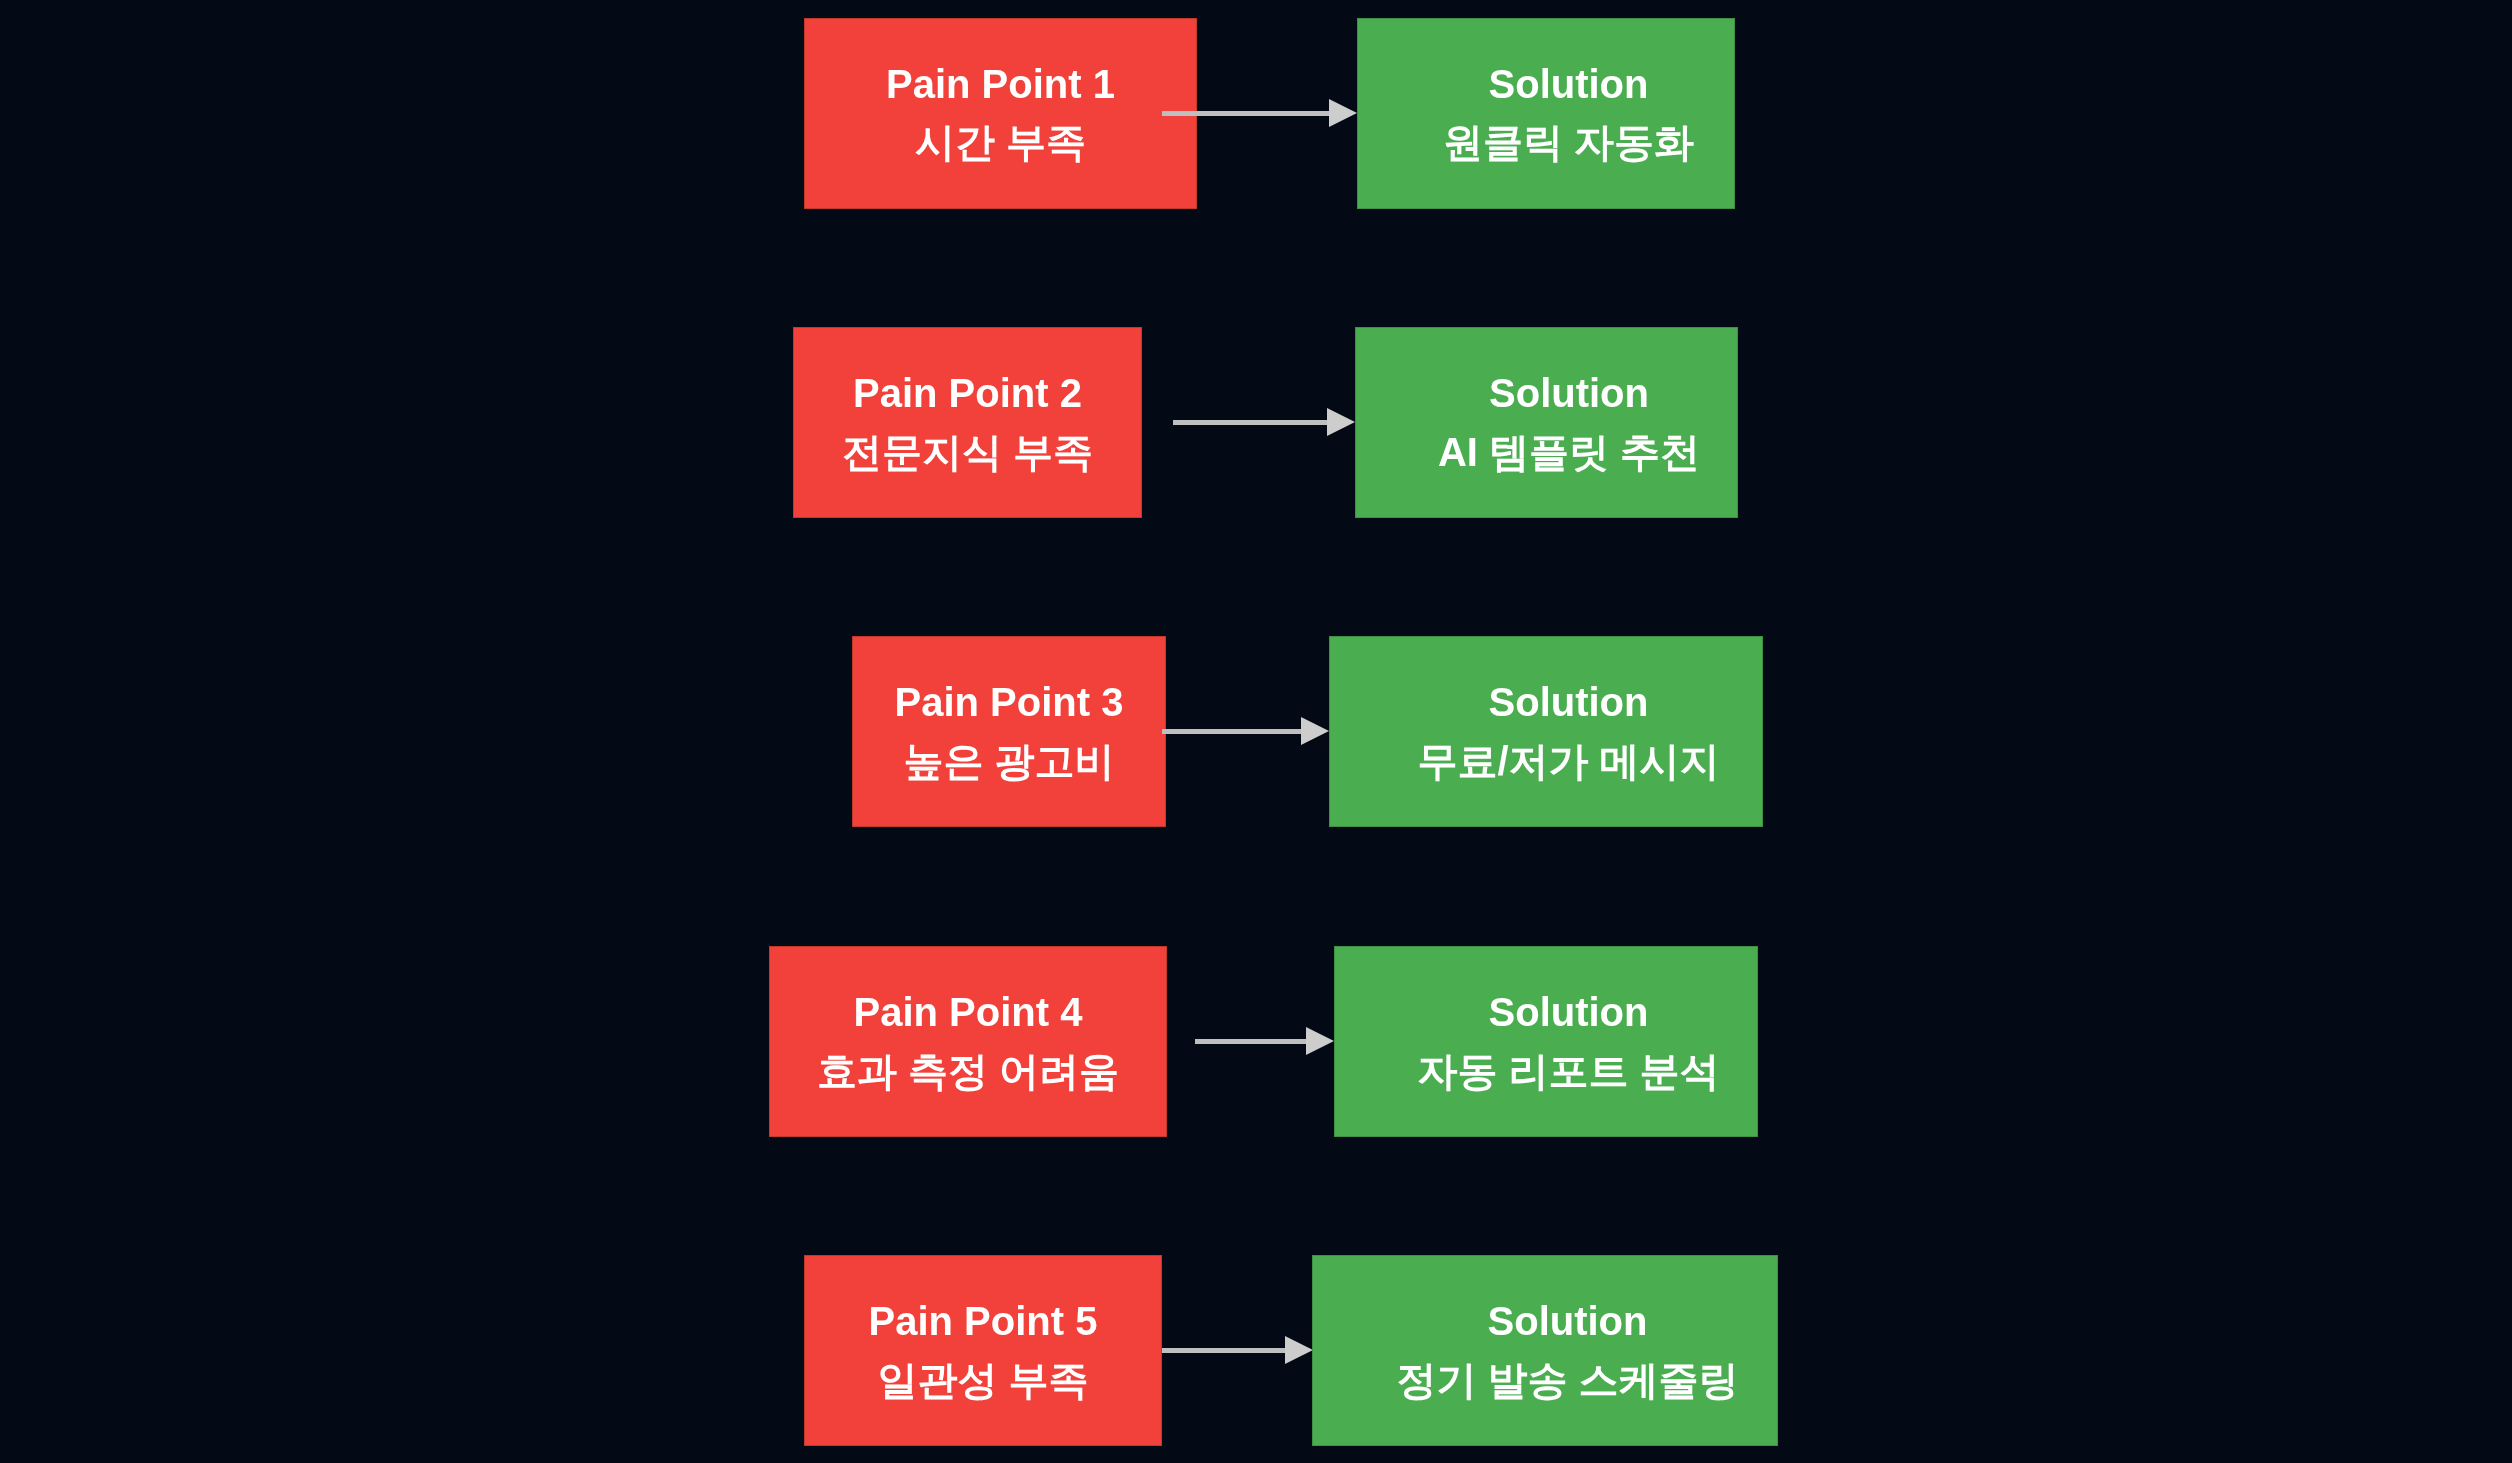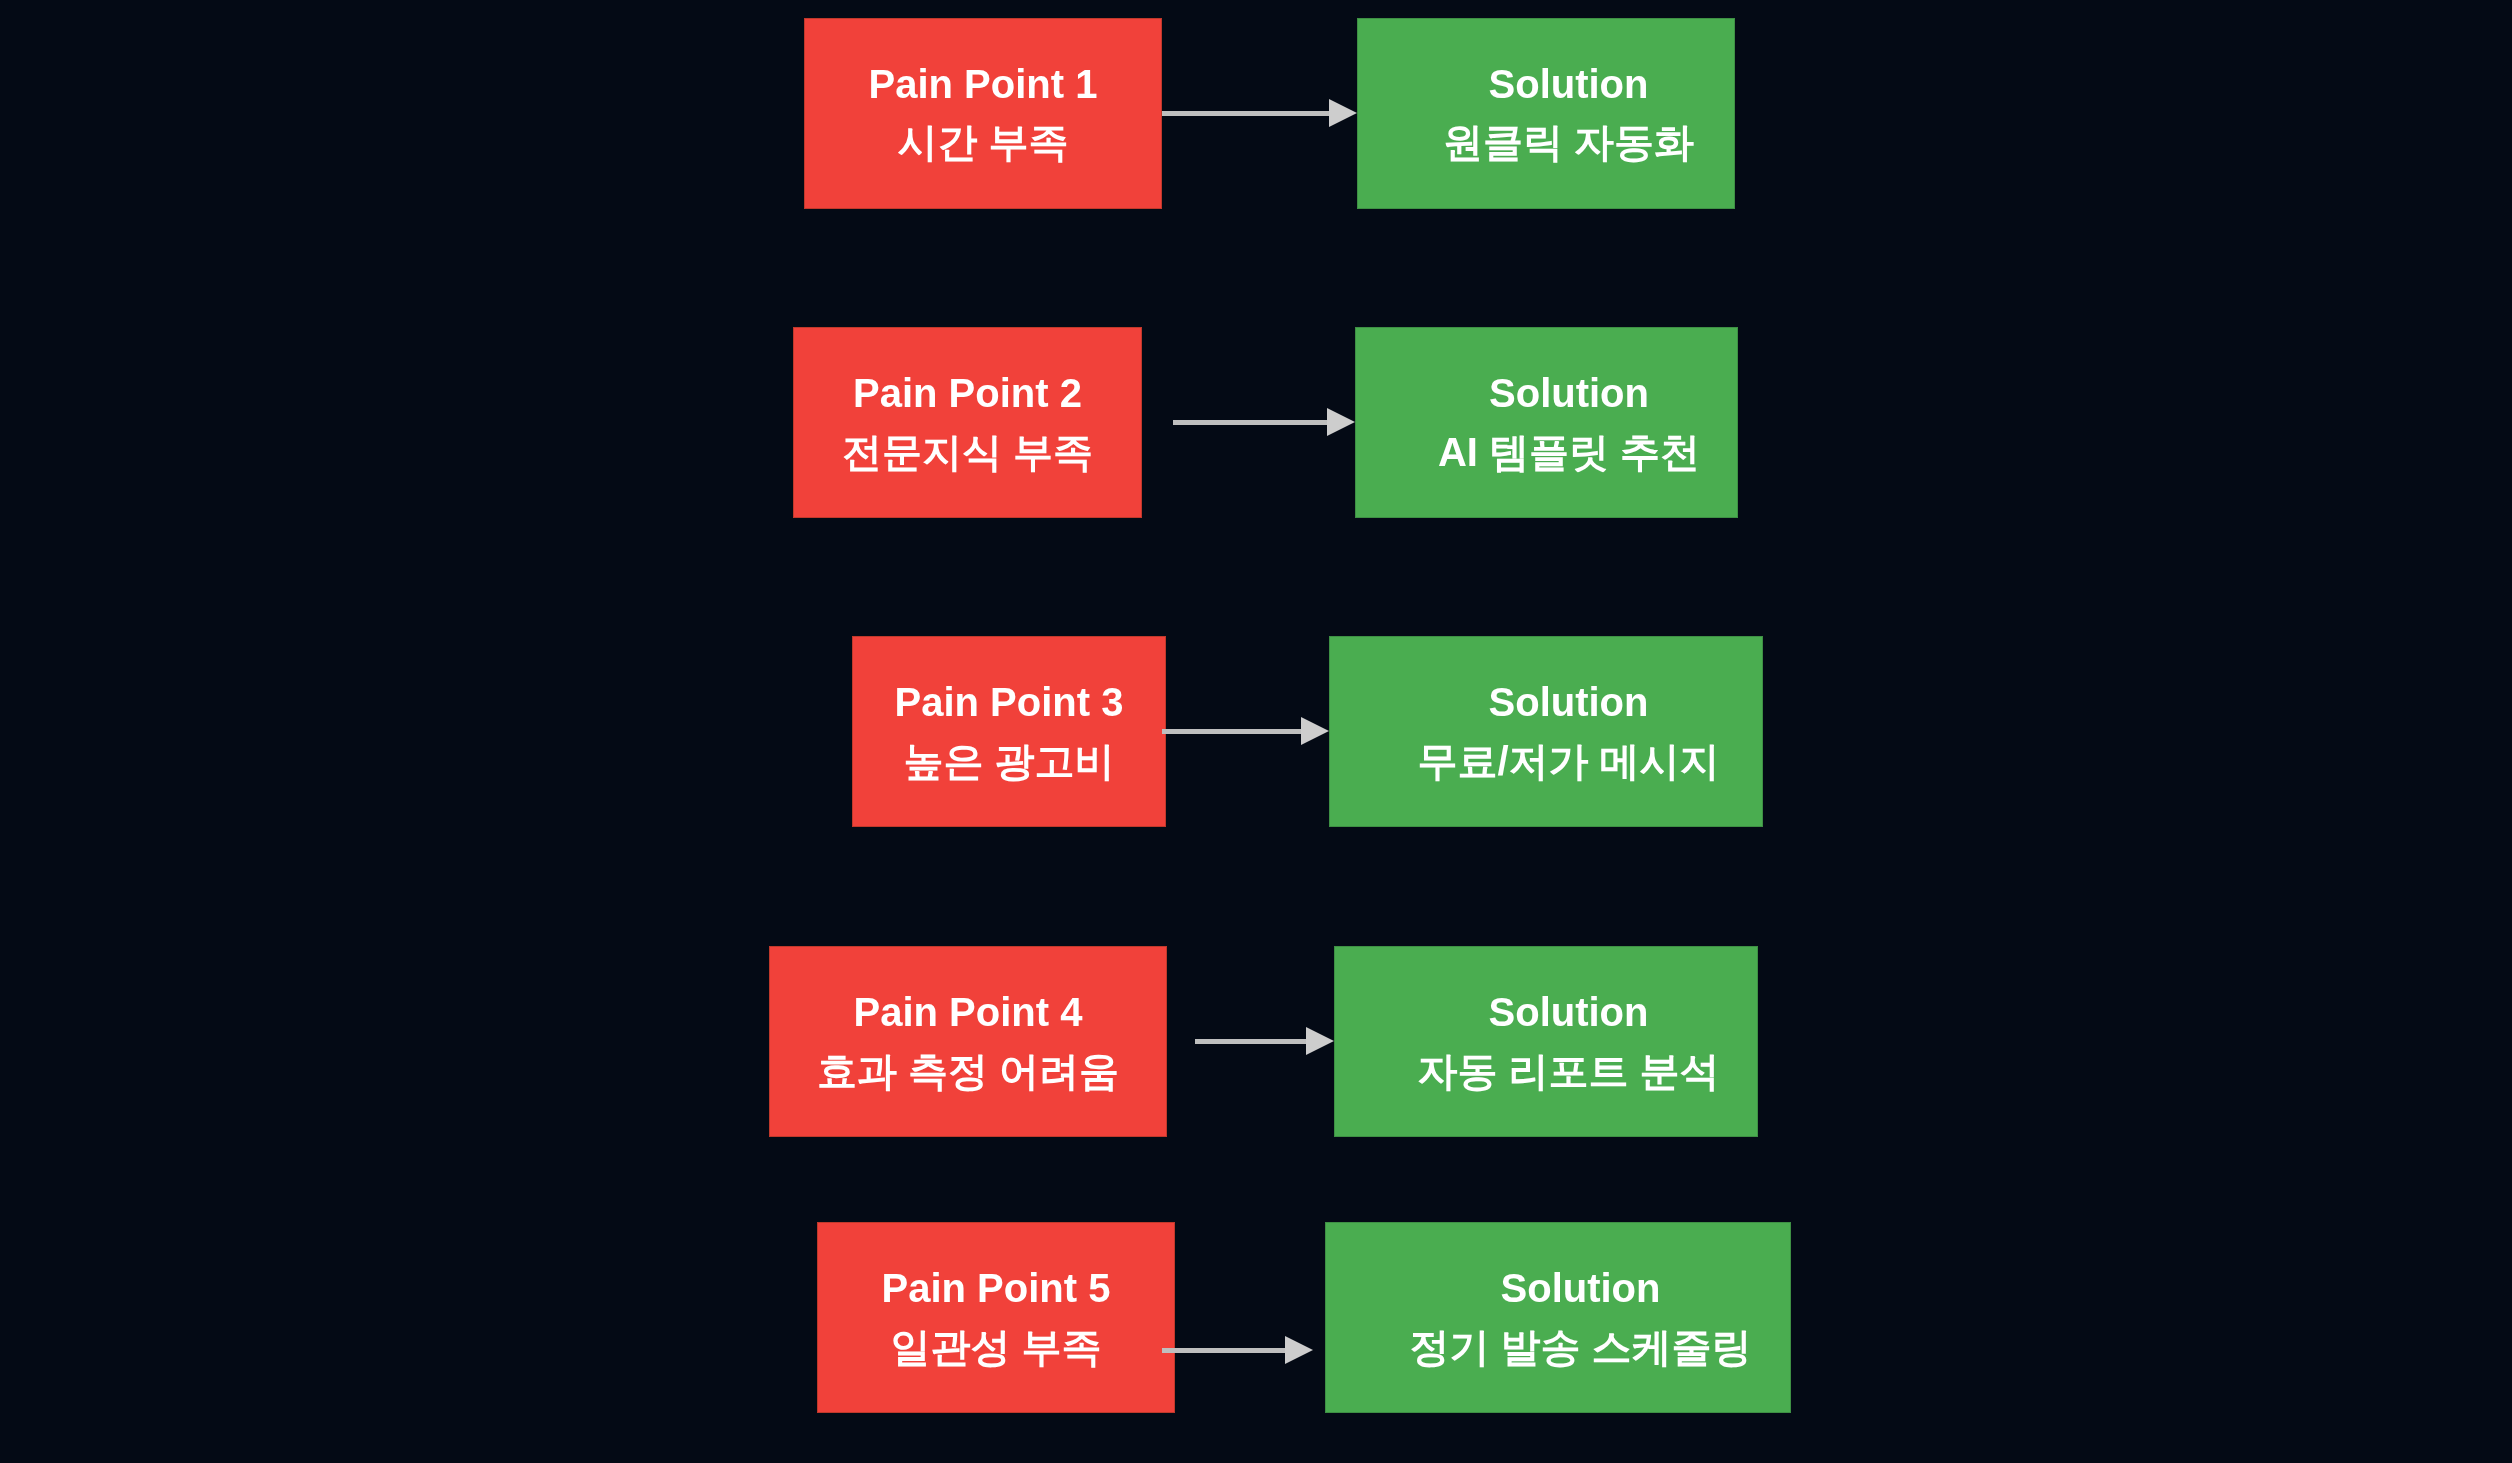--- a/index.html
+++ b/index.html
@@ -60,26 +60,26 @@
     border-top: 14.8px solid transparent;
     border-bottom: 14.8px solid transparent;
     border-left: 28px solid #cdcdcd;
   }
 
   
   .r0 .node { top: 17.5px; }    .r0 .arrow-line, .r0 .arrow-head { top: 111px; }
   .r1 .node { top: 327px; }   .r1 .arrow-line, .r1 .arrow-head { top: 420px; }
   .r2 .node { top: 636px; }   .r2 .arrow-line, .r2 .arrow-head { top: 729px; }
   .r3 .node { top: 946px; }  .r3 .arrow-line, .r3 .arrow-head { top: 1039px; }
-  .r4 .node { top: 1222px; margin-left: 13px; }  .r4 .arrow-line, .r4 .arrow-head { top: 1348px; }
+  .r4 .node { top: 1255px; }  .r4 .arrow-line, .r4 .arrow-head { top: 1348px; }
   .arrow-head { margin-top: -12px; }
   .arrow-line { margin-top: 0px; }
 
   
-  .r0 .pain     { left: 804px;  width: 358px; }
+  .r0 .pain     { left: 804px;  width: 393px; }
   .r0 .solution { left: 1357px; width: 378px; }
   .r0 .arrow-line { left: 1162px; width: 169px; }
   .r0 .arrow-head { left: 1329px; }
   
   .r1 .pain     { left: 793px;  width: 349px; }
   .r1 .solution { left: 1355px; width: 383px; }
   .r1 .arrow-line { left: 1173px; width: 156px; }
   .r1 .arrow-head { left: 1327px; }
   
   .r2 .pain     { left: 852px;  width: 314px; }

